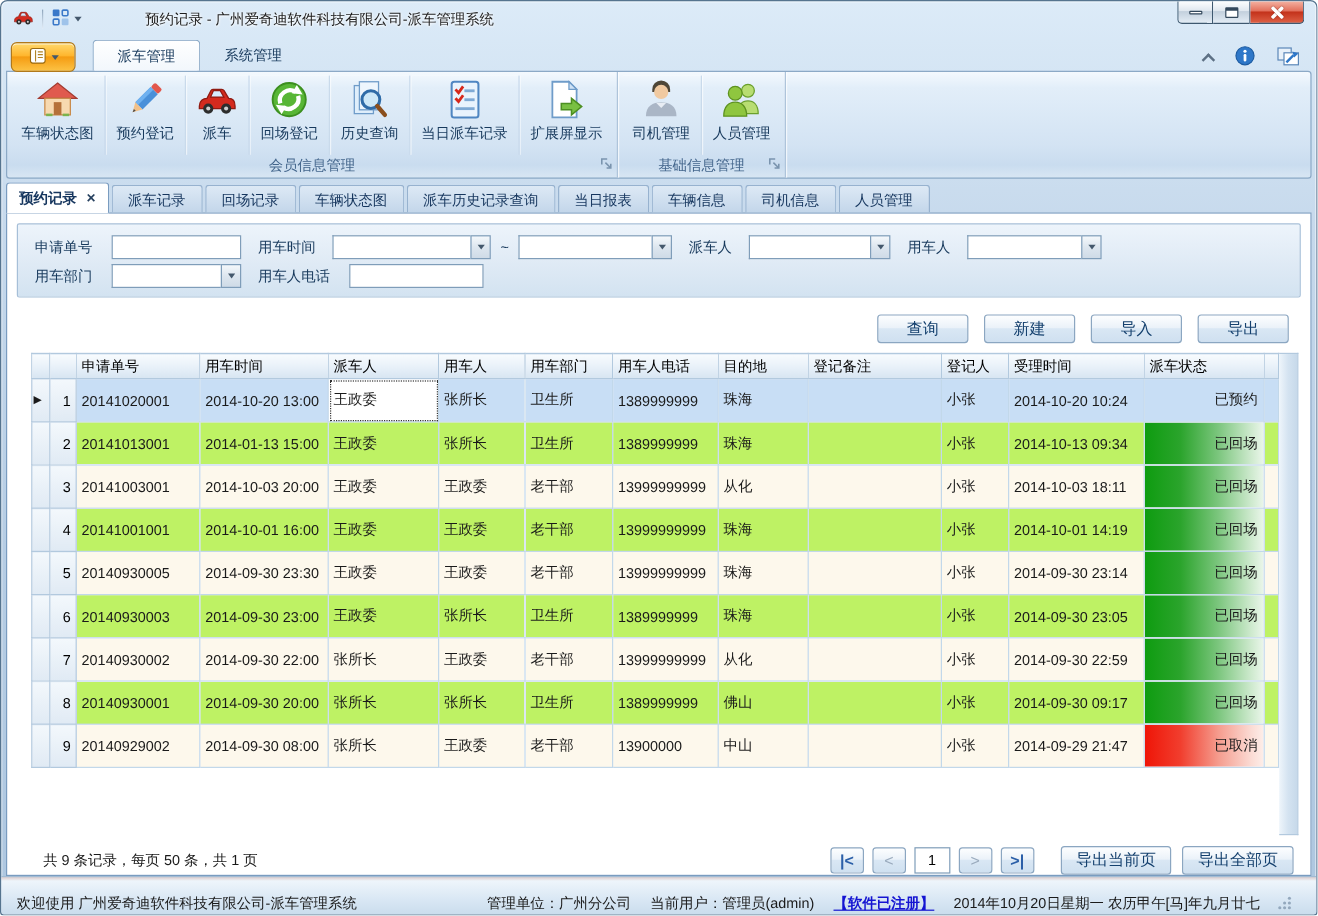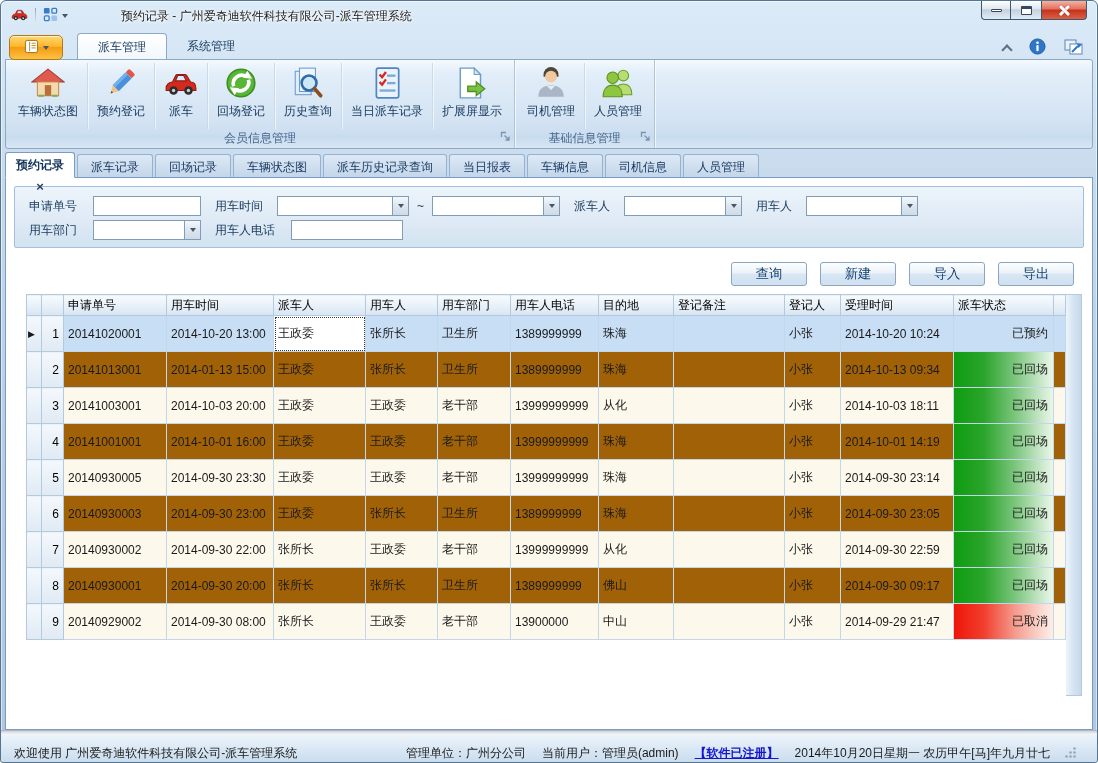--- a/index.html
+++ b/index.html
@@ -43,21 +43,21 @@
   .rib-items{ flex:1; display:flex; align-items:stretch; padding:3px 3px 0;}
   .rib-item{ display:flex; flex-direction:column; align-items:center; padding:3px 9px 1px; border-right:1px solid #c9daeb; box-shadow:1px 0 0 rgba(255,255,255,.6);}
   .rib-item:last-child{ border-right:none; box-shadow:none;}
   .rib-item .ricon{ width:34px; height:34px; margin-bottom:3px;}
   .rib-item .rlbl{ color:#17395c; white-space:nowrap;}
   .rib-caption{ height:19px; display:flex; align-items:center; justify-content:center; color:#44668c; position:relative; font-size:12px;}
   .launcher{ position:absolute; right:3px; bottom:3px;}
   
   .doctabs{ margin:2px 4px 0; height:26px; display:flex; align-items:flex-end; gap:2px; position:relative; z-index:2;}
   .doc-tab{ height:23px; padding:4px 13px; border:1px solid #97b2cf; border-bottom:none; border-radius:3px 3px 0 0; color:#16365e; white-space:nowrap;
-    background:linear-gradient(#dde9f5,#c3d6ea);flex-direction:column;}
+    background:linear-gradient(#dde9f5,#c3d6ea);}
   .doc-tab.active{ height:26px; background:#fff; border:1px solid #7a9cc0; border-bottom:1px solid #fff; margin-bottom:-1px; display:flex; align-items:center; gap:8px; padding:4px 10px; font-weight:bold;}
   .doc-close{ color:#27415f; font-weight:bold; font-size:13px; line-height:10px;}
   
   .content{ margin:0 4px; height:553px; background:#fff; border:1px solid #7a9cc0; position:relative;}
   .filter-panel{ margin:8px; height:62px; border:1px solid #a6bfd8; border-radius:2px; padding:7px 14px;
     background:linear-gradient(#edf4fb,#dfeaf5 55%,#d3e3f1);}
   .f-row{ display:flex; align-items:center; height:24px;}
   .f-lbl{ color:#17395c; white-space:nowrap;}
   .tbox{ height:20px; border:1px solid #7f9db9; background:#fff;}
   .combo{ display:flex; height:20px;}
@@ -68,21 +68,21 @@
     background:linear-gradient(#fdfeff,#ebf2f9 45%,#d9e7f4 50%,#cfe0f0); display:flex; align-items:center; justify-content:center; white-space:nowrap;}
   
   .grid-wrap{ margin:0 0 0 20px; height:402px; display:flex;}
   .grid-box{ background:#fff;}
   table{ border-collapse:collapse; table-layout:fixed;}
   th,td{ border:1px solid #c2d8ea; padding:0 4px; height:21px; overflow:hidden; white-space:nowrap; font-size:12px; font-weight:normal; text-align:left;}
   thead th{ background:linear-gradient(#f8fbfe,#e7f0f8 55%,#d7e5f2); border-color:#b2c9de; position:relative; color:#000;}
   td.hd{ background:linear-gradient(#f3f8fc,#e0eaf4); border-color:#b2c9de;}
   td.num{ text-align:right; color:#000;}
   tr.row-sel td.dc{ background:#c8def5;}
-  tr.row-cyan td.dc{ background:#a16207;}
+  tr.row-cyan td.dc{ background:#bef264;}
   tr.row-cream td.dc{ background:#fdf8ec;}
   td.cell-focus{ background:#fff !important; outline:1px dotted #333; outline-offset:-2px;}
   td.status{ padding:0;}
   .st-in{ height:35px; display:flex; align-items:center; justify-content:flex-end; padding:0 5px;}
   .st-returned{ background:linear-gradient(90deg,#0e9c10 0%,#2ba42c 30%,#7cc67e 62%,#cfeacf 90%,#eaf6ea 100%);}
   .st-cancelled{ background:linear-gradient(90deg,#ef1507 0%,#f13e2e 30%,#f59c8e 62%,#fbdcd5 90%,#fdeee9 100%);}
   .vscroll{ width:16px; height:402px; border:1px solid #b2c9de; border-left:none;
     background:linear-gradient(90deg,#eef5fb,#d4e3f1 50%,#c7d9ea);}
   .grid-footer{ display:flex; align-items:center; padding:9px 14px 0 30px;}
   .pager{ margin-left:auto; display:flex; align-items:center; gap:7px; margin-right:22px;}
@@ -549,20 +549,34 @@
                   <div class="st-in st-cancelled">已取消</div>
                 </td>
                 <td class="dc"></td>
               </tr>
             </tbody>
         </table>
       </div>
       <div class="vscroll"></div>
     </div>
 
+    <div class="grid-footer">
+      <span>共 9 条记录，每页 50 条，共 1 页</span>
+      <div class="pager">
+        <button class="btn pg-btn">|&lt;</button>
+        <button class="btn pg-btn disabled">&lt;</button>
+        <input class="pg-input" value="1" style="">
+        <button class="btn pg-btn disabled">&gt;</button>
+        <button class="btn pg-btn">&gt;|</button>
+      </div>
+      <div class="export-btns">
+        <button class="btn">导出当前页</button>
+        <button class="btn">导出全部页</button>
+      </div>
+    </div>
   </div>
 
   <div class="statusbar">
     <span>欢迎使用 广州爱奇迪软件科技有限公司-派车管理系统</span>
     <div class="sb-right">
       <span>管理单位：广州分公司</span>
       <span>当前用户：管理员(admin)</span>
       <span class="sb-link">【软件已注册】</span>
       <span>2014年10月20日星期一 农历甲午[马]年九月廿七</span>
     </div>

